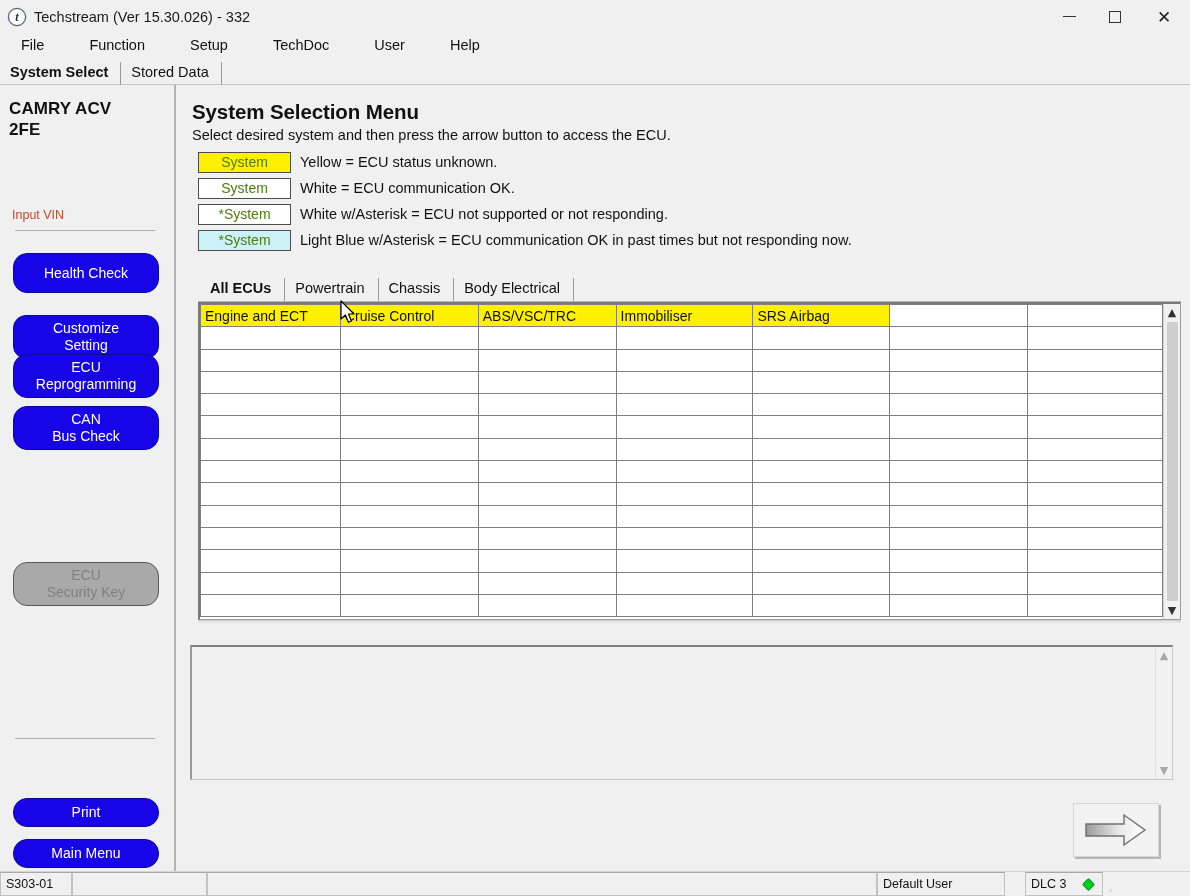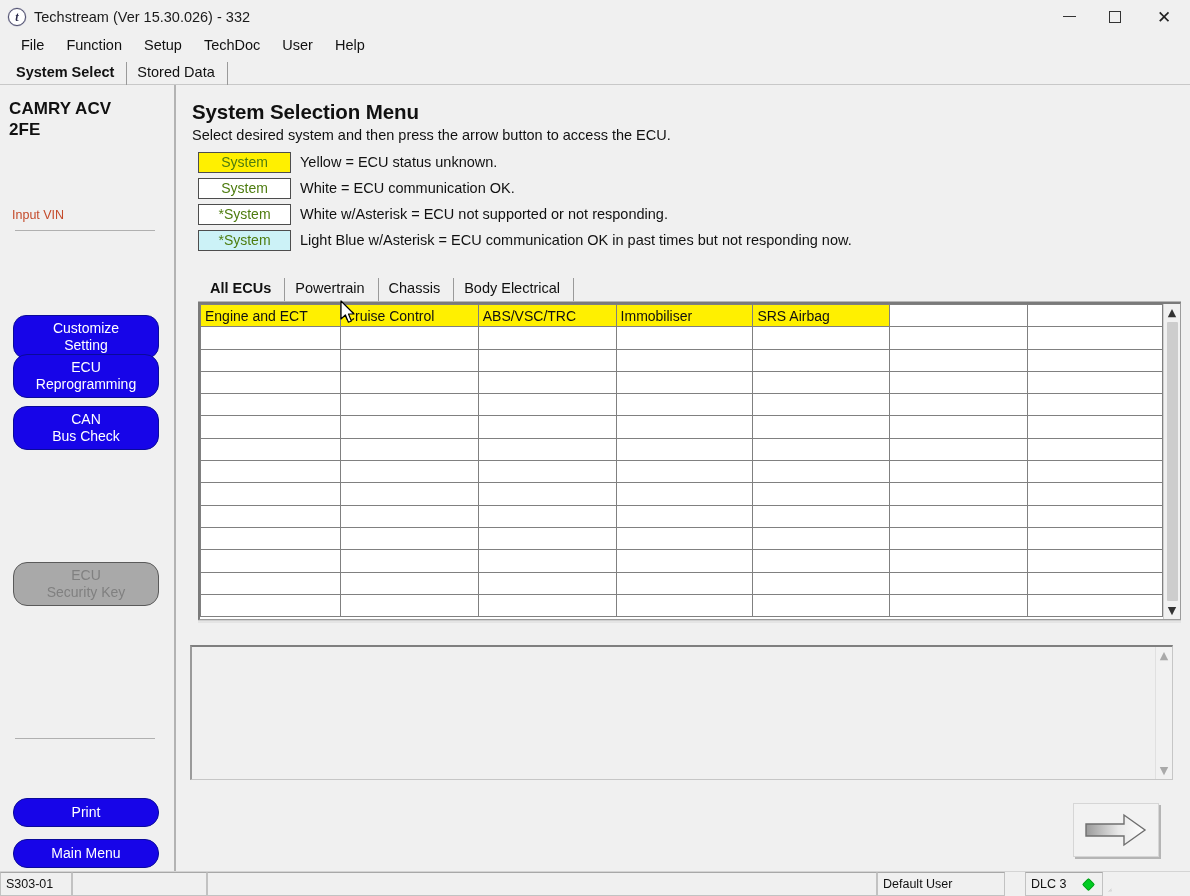--- a/index.html
+++ b/index.html
@@ -58,30 +58,30 @@
 
   
   .menubar {
     height: 24px;
     display: flex;
     align-items: center;
     padding-left: 10px;
     background: #f0f0f0;
     font-size: 14.5px;
     color: #111;
+    gap: 23px;
   }
   .menubar .mi { padding: 0 11px; cursor: default; }
 
   
   .tabstrip {
     height: 28px;
     background: #f0f0f0;
     display: flex;
     align-items: flex-end;
-    padding-left: 6px;
     position: relative;
   }
   .tabstrip:after {
     content: "";
     position: absolute;
     left: 0; right: 0; bottom: 0;
     height: 1px; background: #c8c8c8;
   }
   .mtab {
     font-size: 14.5px;
@@ -392,20 +392,21 @@
 
   <div class="sidebar">
     <div class="veh-name">
       <div>CAMRY ACV</div>
       <div>2FE</div>
     </div>
 
     <div class="vin-link">Input VIN</div>
     <div class="vin-rule"></div>
 
+    <div class="sbtn" style="top:168px;height:40px;">Health Check</div>
     <div class="sbtn" style="top:230px;height:44px;white-space:pre-line;border-radius:13px;">Customize
 Setting</div>
     <div class="sbtn" style="top:269px;height:44px;white-space:pre-line;">ECU
 Reprogramming</div>
     <div class="sbtn" style="top:321px;height:44px;white-space:pre-line;">CAN
 Bus Check</div>
     <div class="sbtn disabled" style="top:477px;height:44px;white-space:pre-line;">ECU
 Security Key</div>
 
     <div class="lower-rule"></div>

